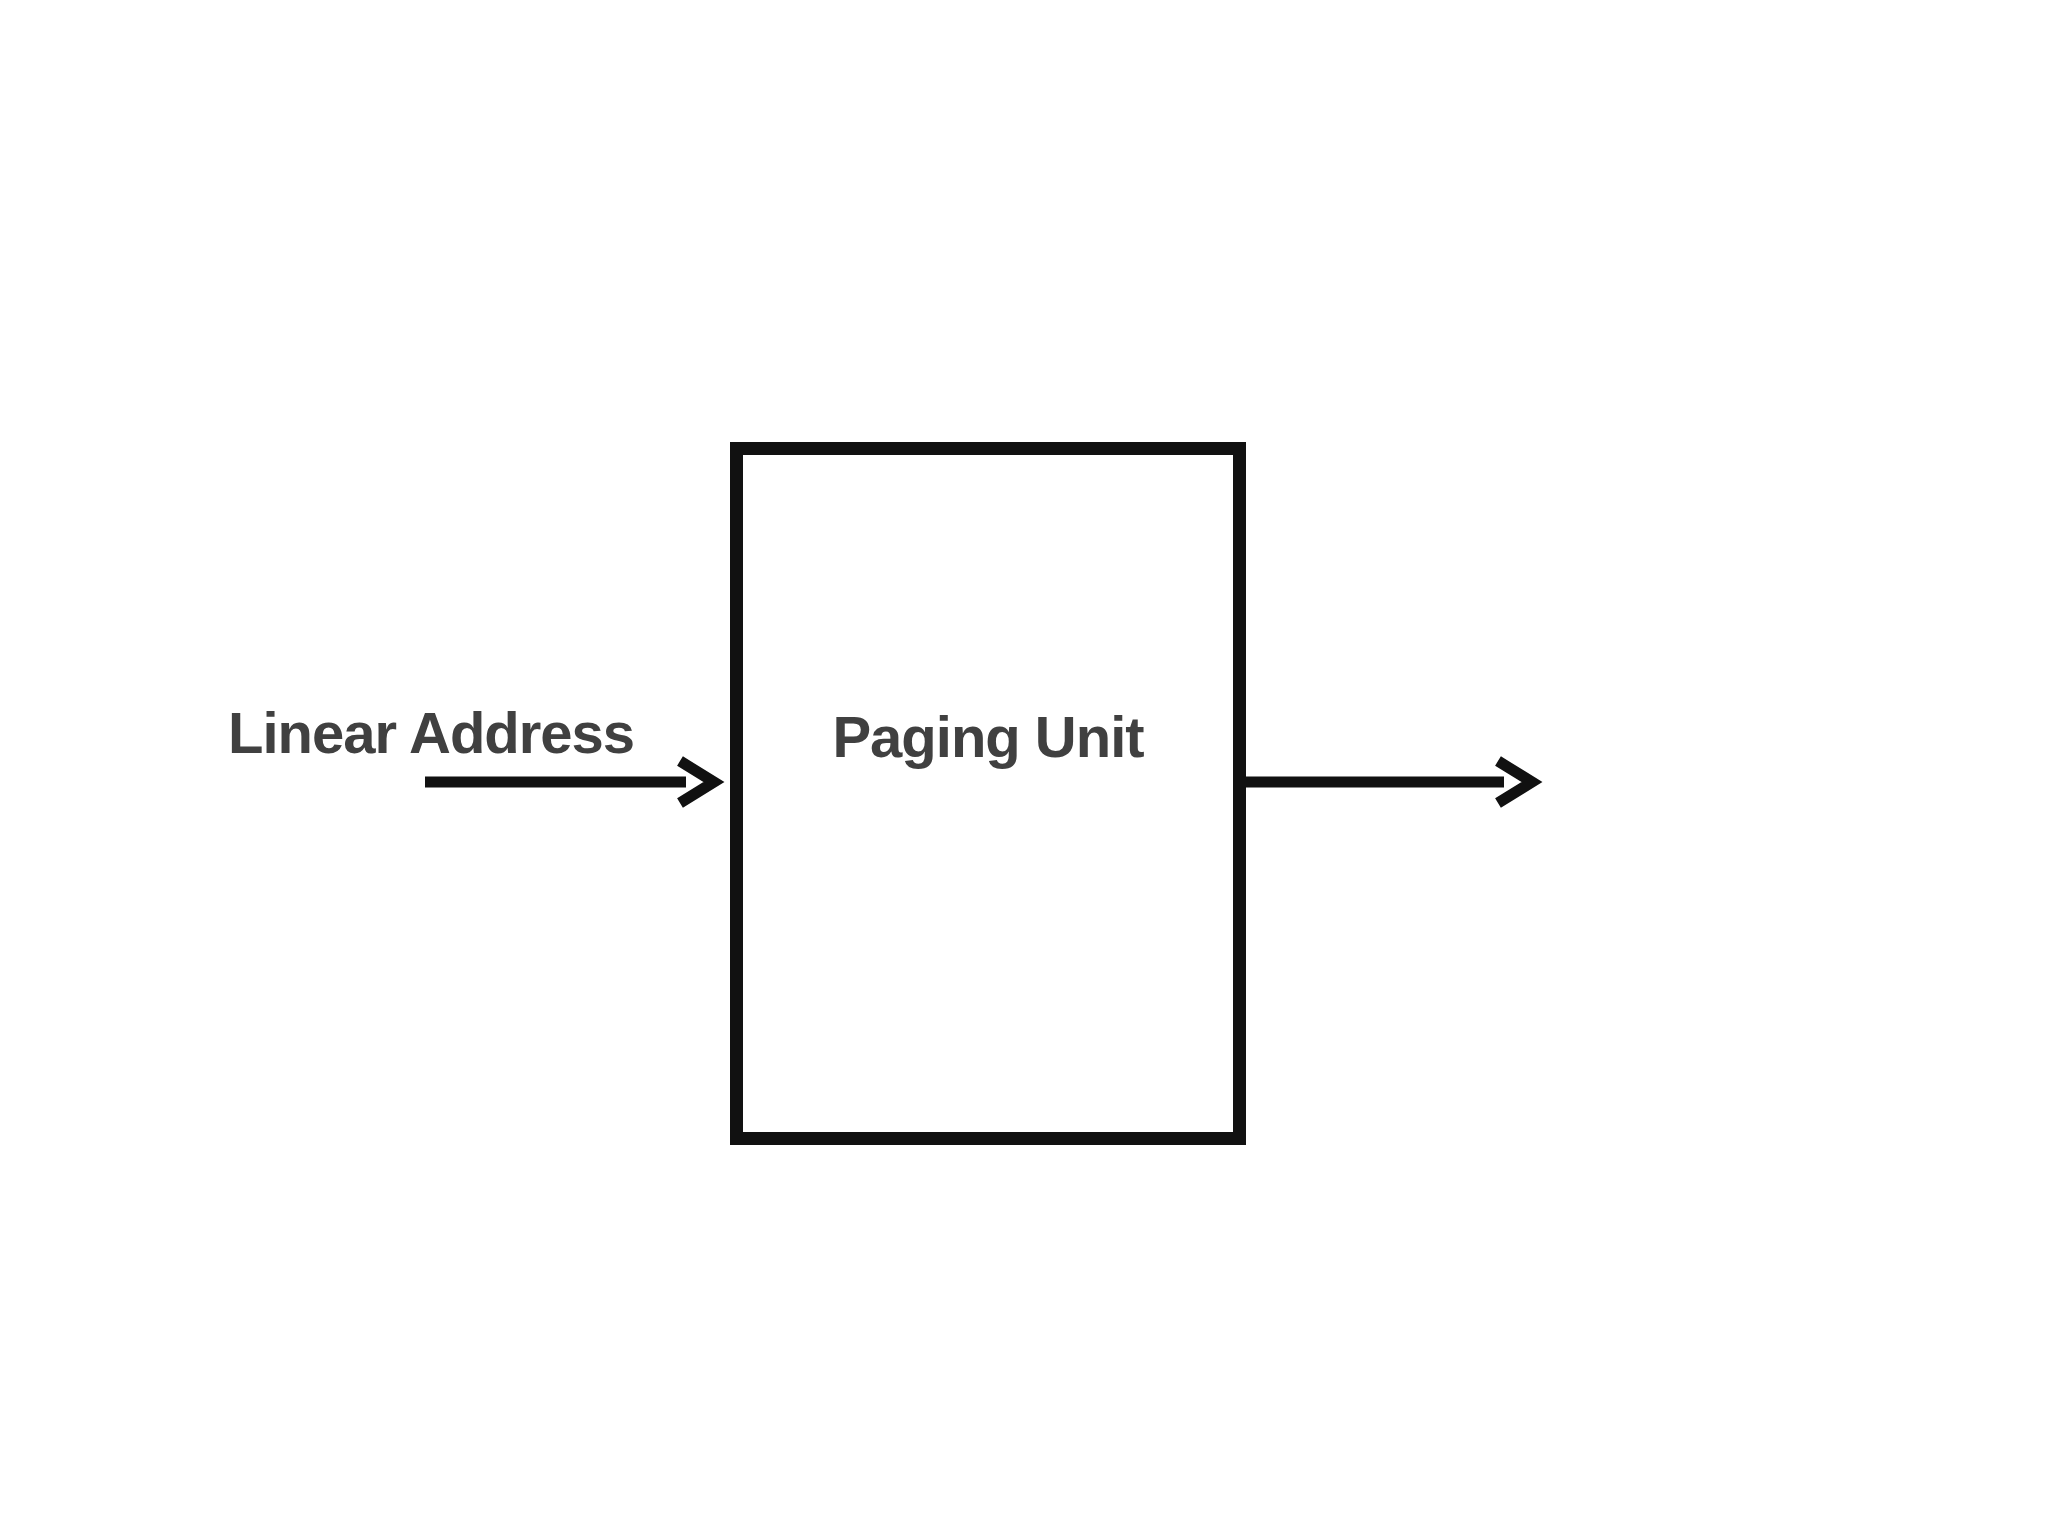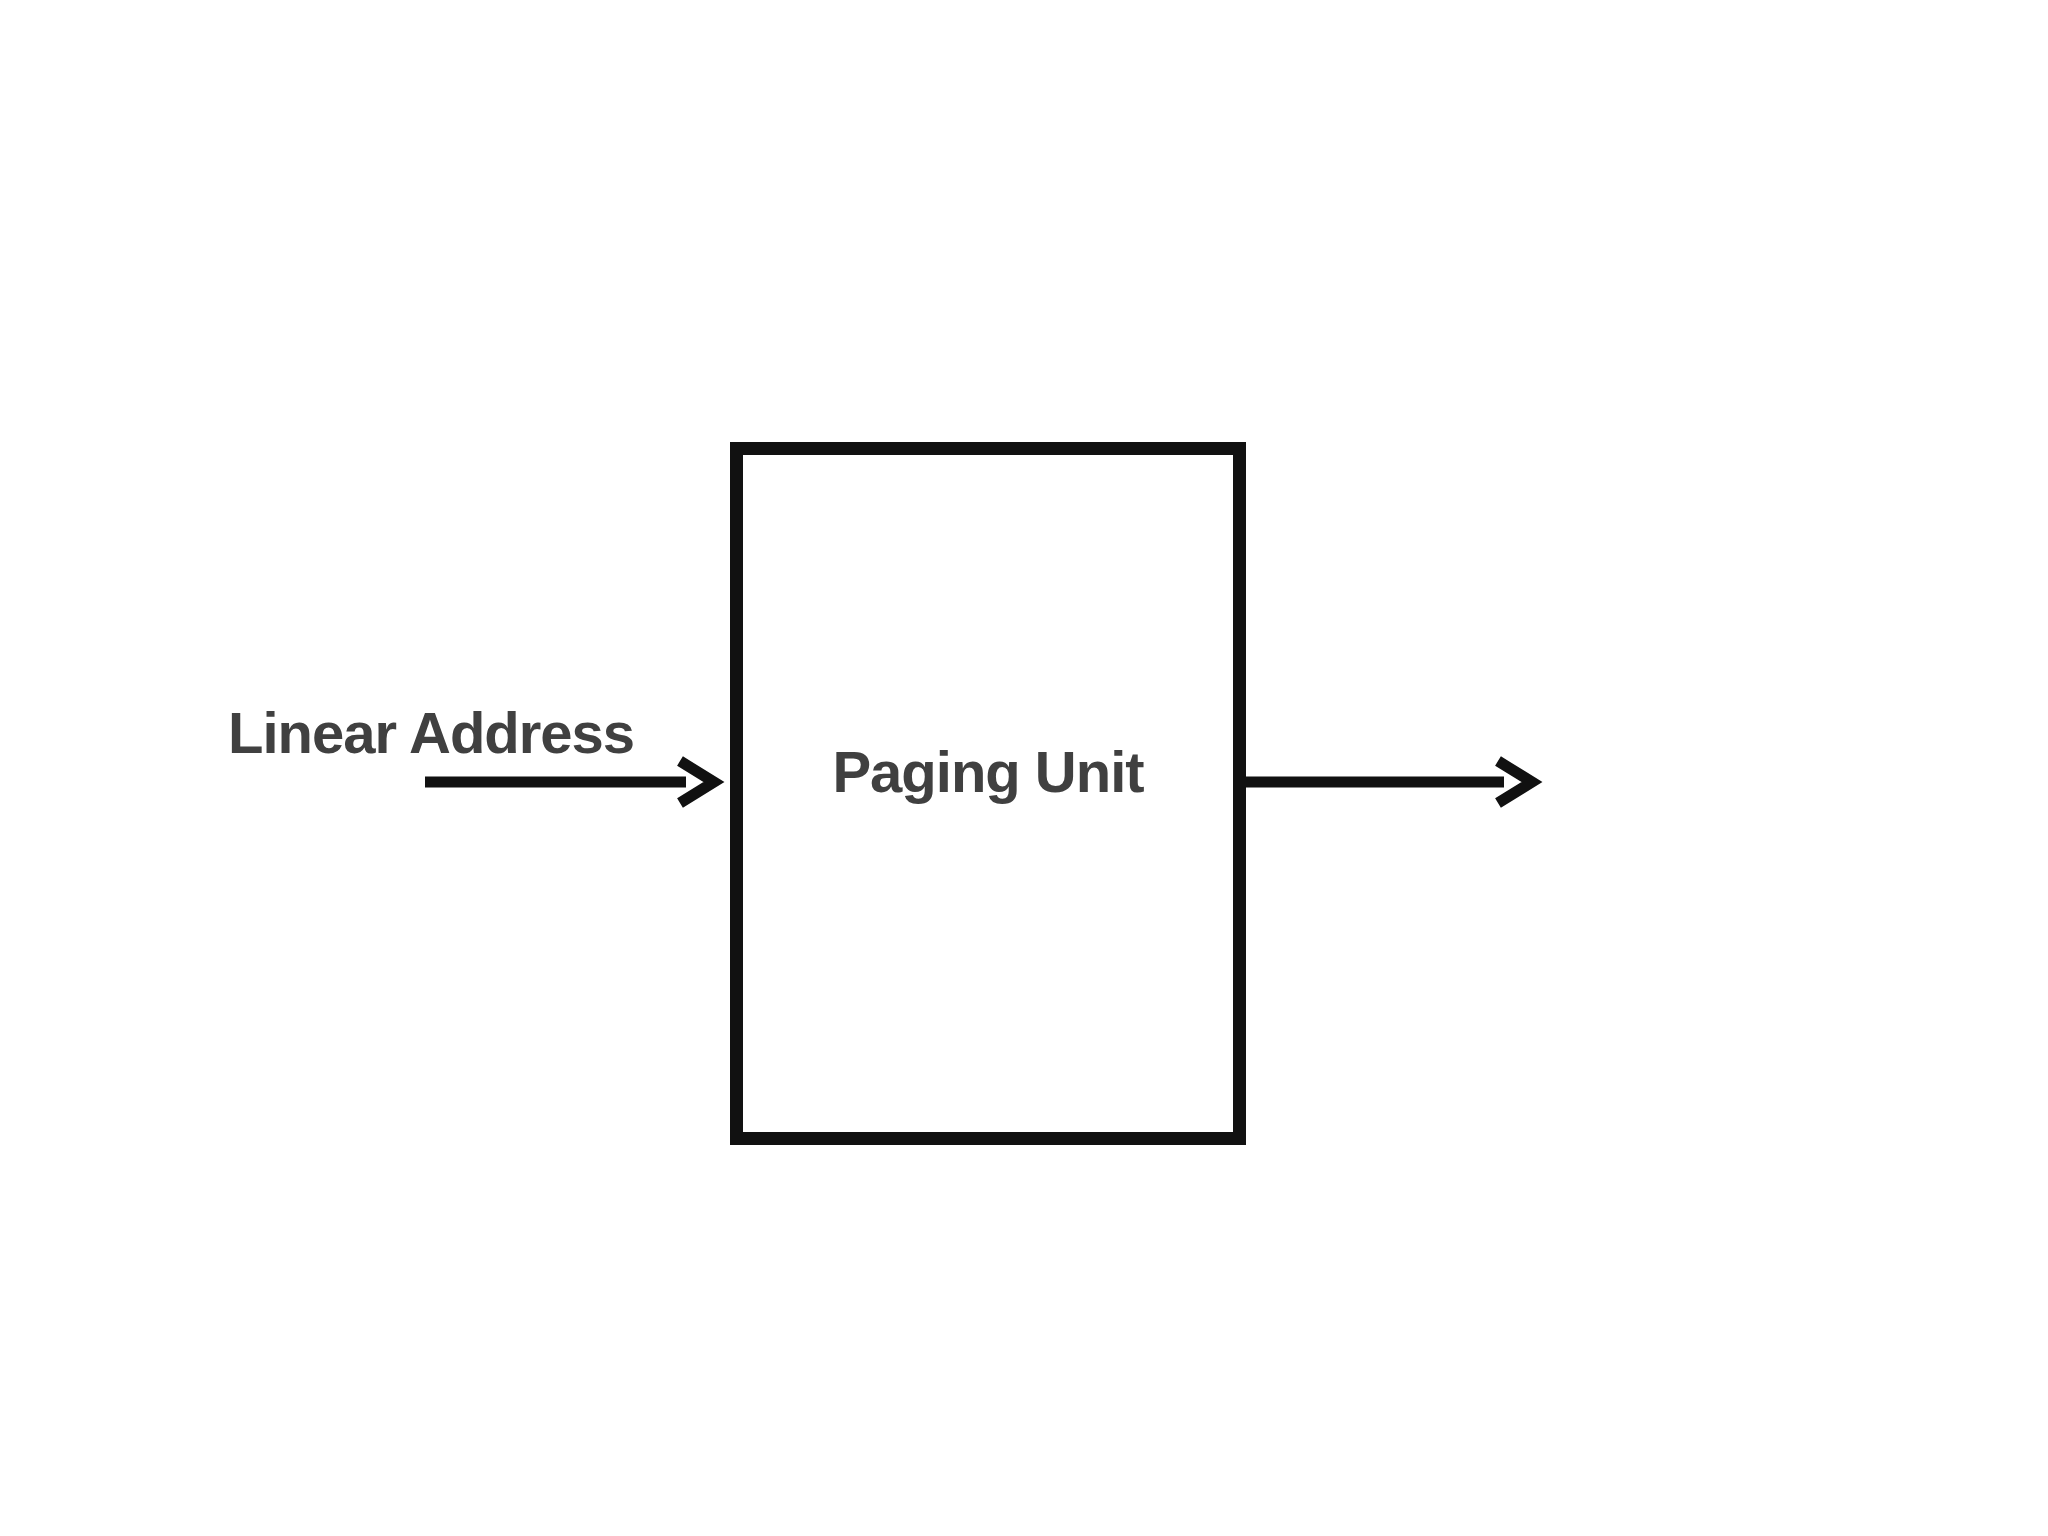--- a/index.html
+++ b/index.html
@@ -22,21 +22,21 @@
     font-weight: 700;
     line-height: 1;
     letter-spacing: -1px;
     white-space: nowrap;
     color: #404040;
   }
   .label-linear   { left: 228px;  top: 704px; }
   .label-physical { left: 1316px; top: 714px; }
   .label-paging {
     left: 730px;
-    top: 743px;
+    top: 708px;
     width: 516px;
     text-align: center;
     letter-spacing: -1px;
   }
   .paging-box {
     position: absolute;
     left: 730px;
     top: 442px;
     width: 516px;
     height: 703px;

